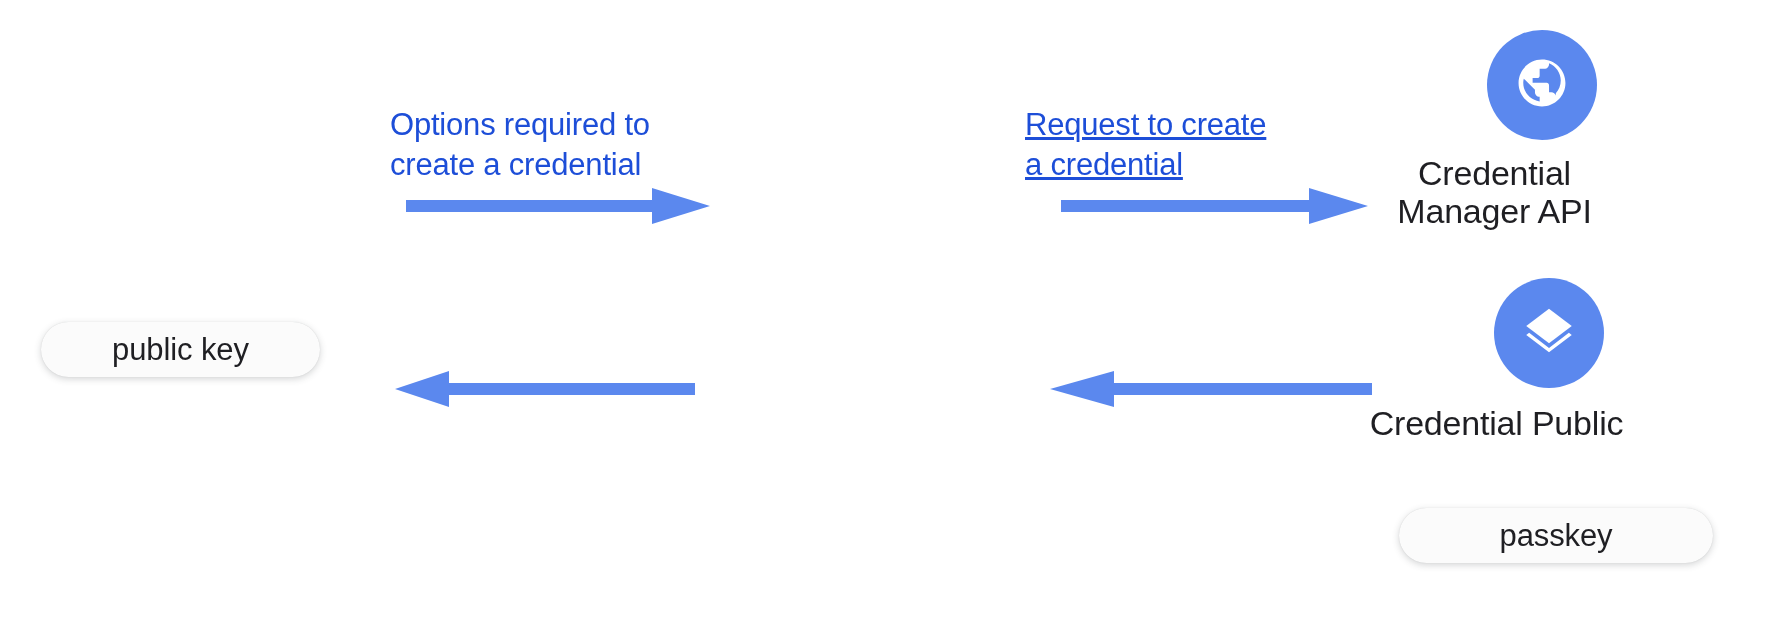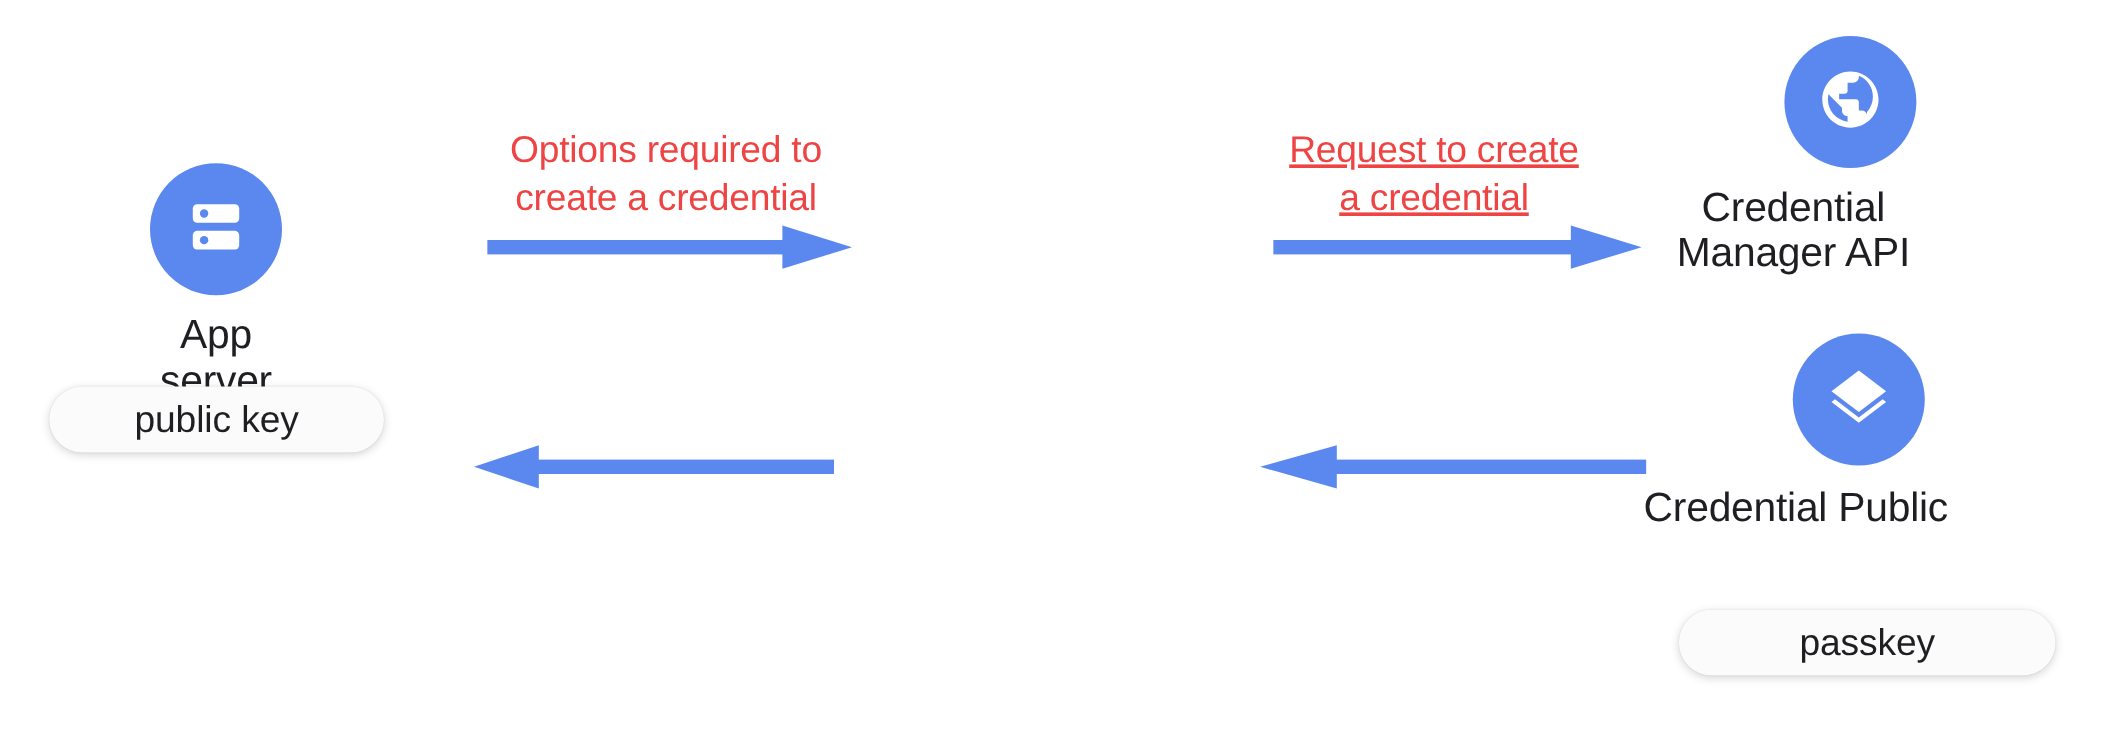--- a/index.html
+++ b/index.html
@@ -53,55 +53,41 @@
     border-radius: 999px;
     box-shadow: 0 2px 7px rgba(60,64,67,0.22), 0 0 1px rgba(60,64,67,0.18);
     font-size: 31px;
     color: #1f1f23;
     letter-spacing: -0.1px;
   }
 
   
   .arrow-label {
     position: absolute;
-    text-align: center;
     font-size: 31px;
     line-height: 1.28;
-    color: #ef4444;
+    color: #1d4ed8;
     letter-spacing: -0.2px;
     white-space: pre-line;
   }
   .arrow-label.mono {
     font-family: "Liberation Mono", monospace;
     font-size: 30px;
     letter-spacing: 0px;
   }
 
   
   .arrow { position: absolute; }
   .arrow svg { display: block; }
 </style>
 </head>
 <body>
 
 <div id="stage">
 
-  <div class="node" style="left:104px; top:136px; width:152px;">
-    <div class="circle" style="width:110px; height:110px; background:#5b88ee;">
-      <span>
-        <svg width="58" height="58" viewBox="0 0 24 24" aria-hidden="true">
-          <rect x="4" y="4.2" width="16" height="6.4" rx="1.5" fill="#ffffff"></rect>
-          <circle cx="7.9" cy="7.4" r="1.45" fill="#5b88ee"></circle>
-          <rect x="4" y="13.4" width="16" height="6.4" rx="1.5" fill="#ffffff"></rect>
-          <circle cx="7.9" cy="16.6" r="1.45" fill="#5b88ee"></circle>
-        </svg>
-      </span>
-    </div>
-    <div class="node-label">App server</div>
-  </div>
 
   <div class="pill" style="left:41px; top:322px; width:279px; height:55px;">
     <span>public key</span>
   </div>
 
 
   <div class="node" style="left:1487px; top:30px; width:110px;">
     <div class="circle" style="width:110px; height:110px; background:#5b88ee;">
       <span>
         <svg width="58" height="58" viewBox="0 0 24 24" aria-hidden="true">

